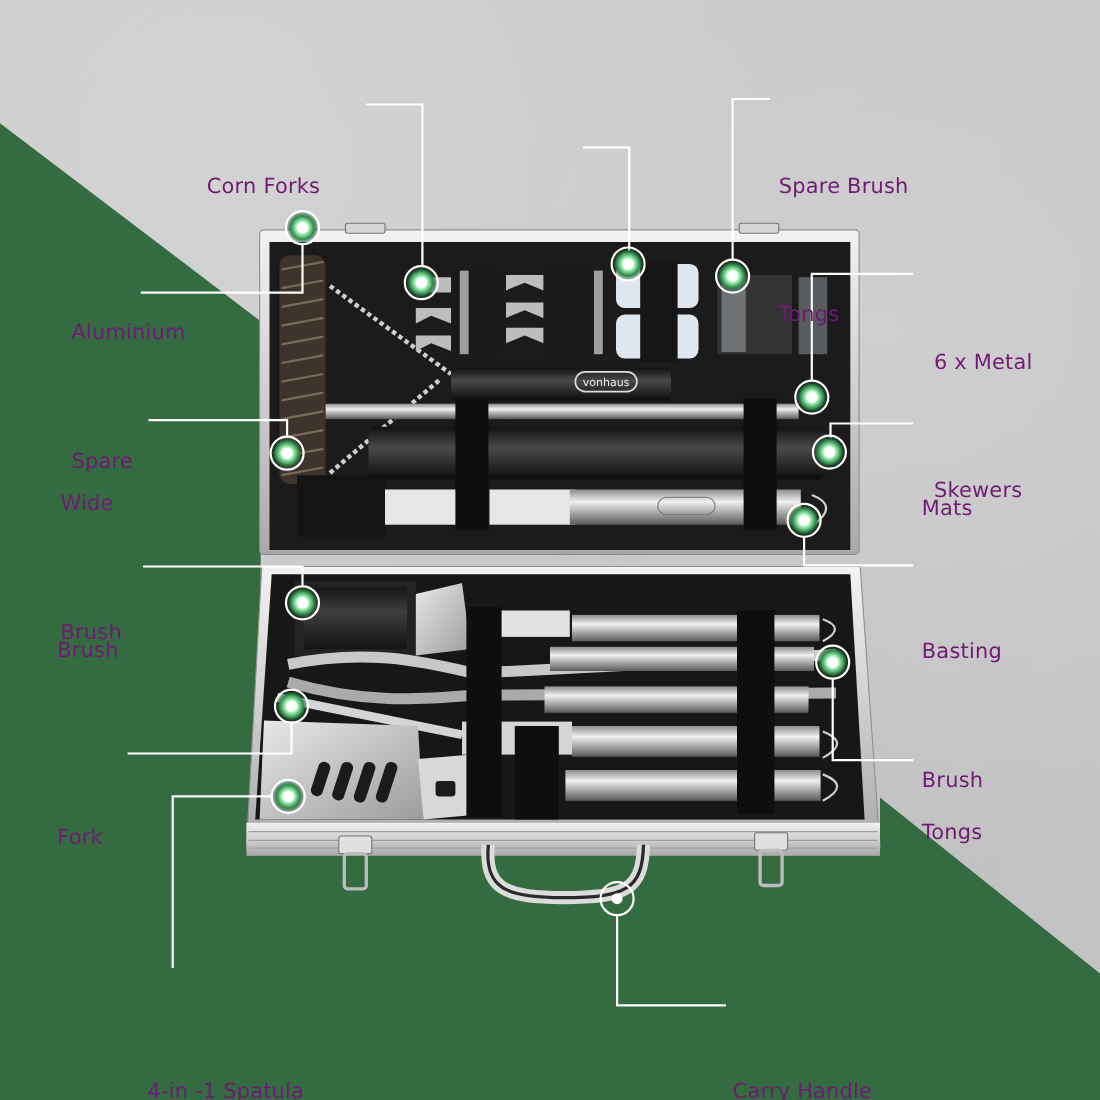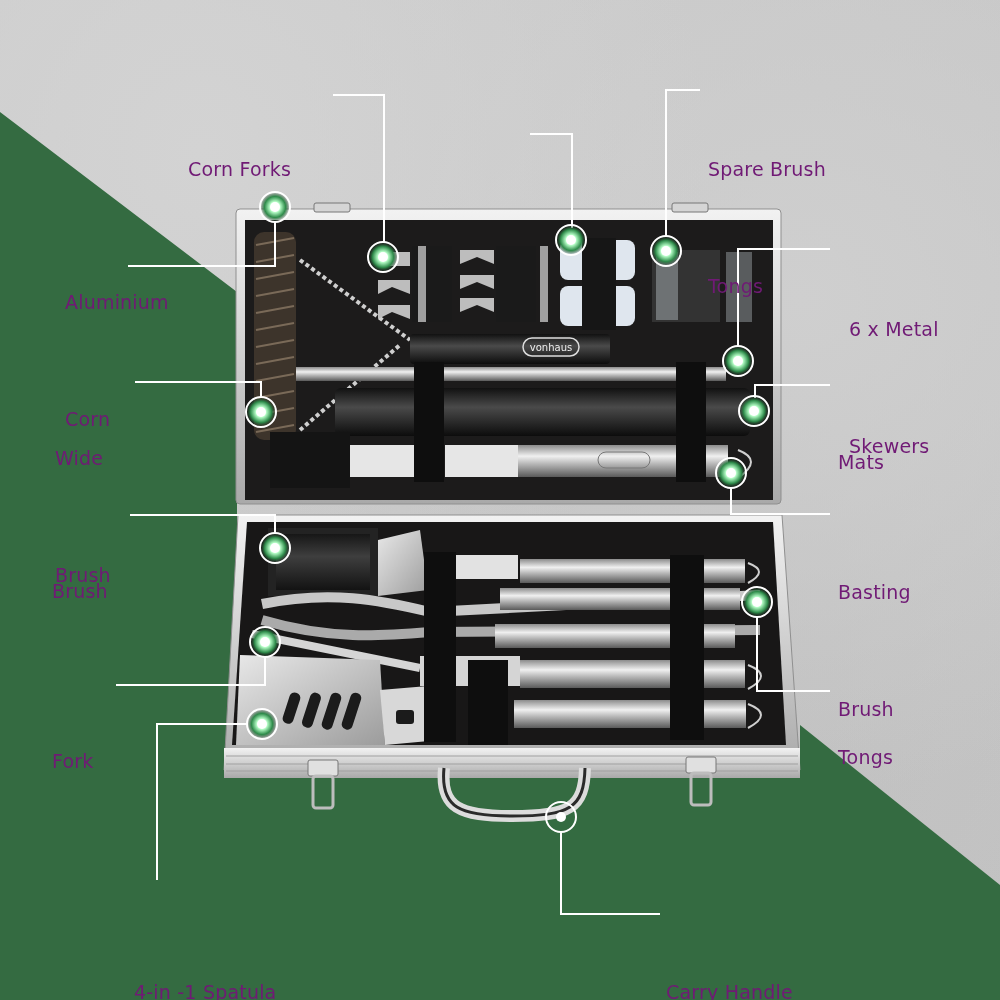--- a/index.html
+++ b/index.html
@@ -275,21 +275,21 @@
   <div>Corn Forks</div>
 </div>
 <div class="label" style="left:425px;top:72px;">
 </div>
 <div class="label" style="left:708px;top:72px;">
   <div>Spare Brush</div>
   <div>Tongs</div>
 </div>
 <div class="label" style="left:65px;top:205px;">
   <div>Aluminium</div>
-  <div>Corn</div>
+  <div>Spare</div>
 </div>
 <div class="label" style="left:838px;top:232px;margin-left:11px;">
   <div>6 x Metal</div>
   <div>Skewers</div>
 </div>
 <div class="label" style="left:55px;top:361px;">
   <div>Wide</div>
   <div>Brush</div>
 </div>
 <div class="label" style="left:838px;top:365px;">

